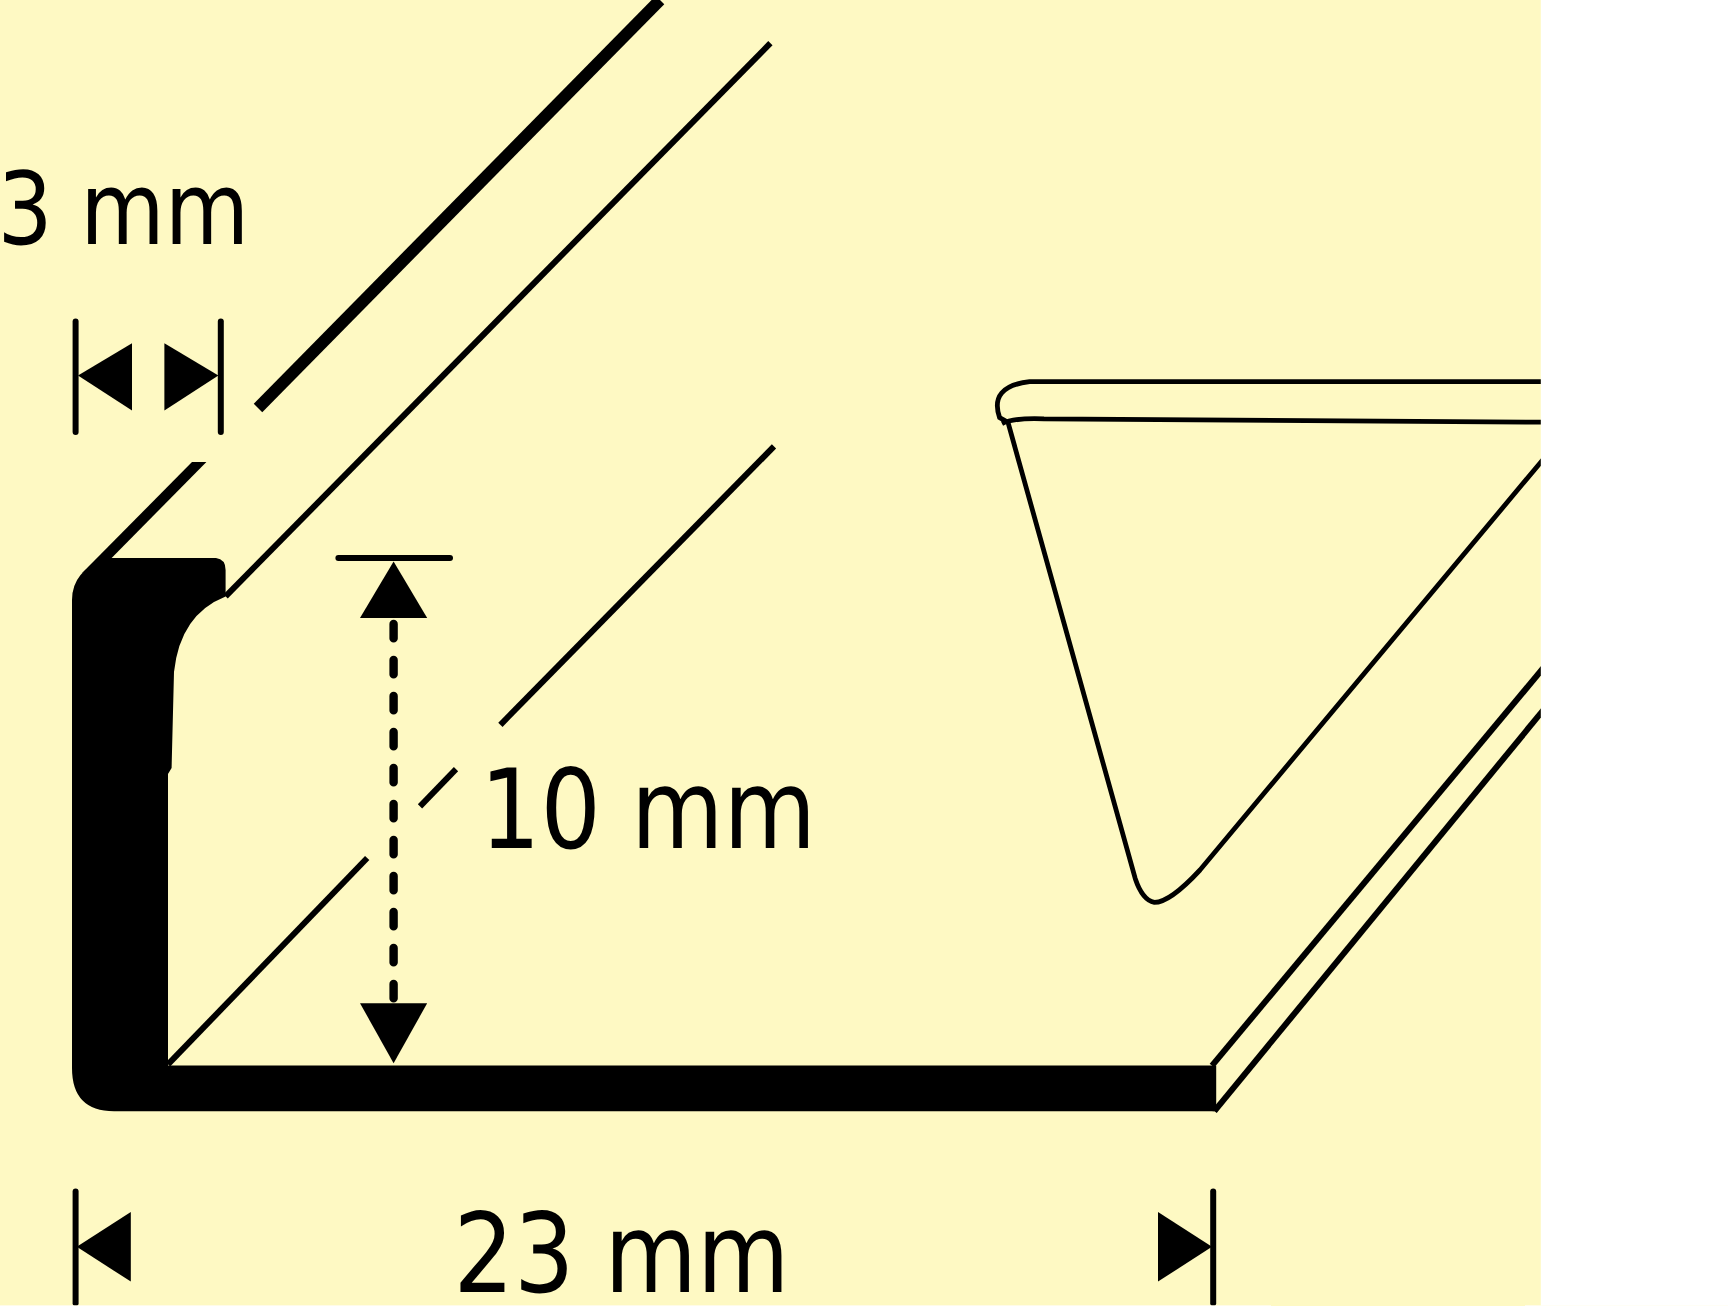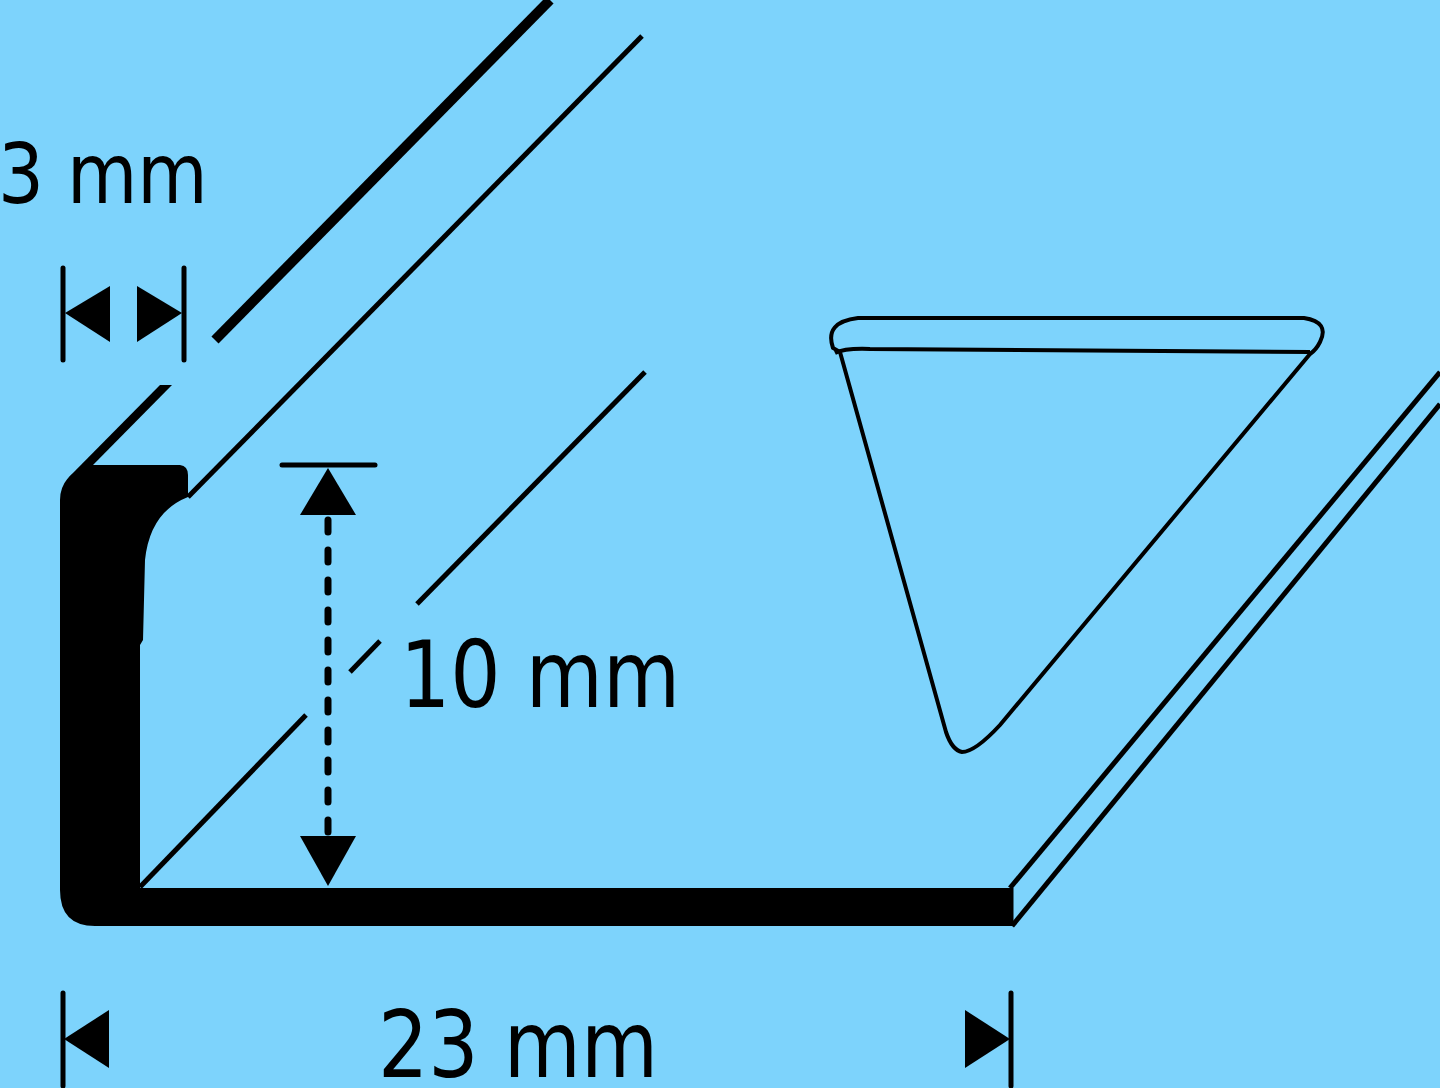--- a/index.html
+++ b/index.html
@@ -1,16 +1,16 @@
 <!DOCTYPE html>
 <html><head>
   <meta charset="utf-8">
   <style>
     html, body { margin: 0; padding: 0; background: #ffffff; }
-    .canvas { position: relative; width: 1440px; height: 1088px; overflow: hidden; background: #7dd3fc; }
+    .canvas { position: relative; width: 1284px; height: 1088px; overflow: hidden; background: #fef9c3; }
     svg { position: absolute; left: 0; top: 0; }
     .label {
       position: absolute;
       font-family: "DejaVu Sans", sans-serif;
       color: #000000;
       white-space: nowrap;
       line-height: 1;
       transform: scaleX(0.86);
       transform-origin: left top;
     }

